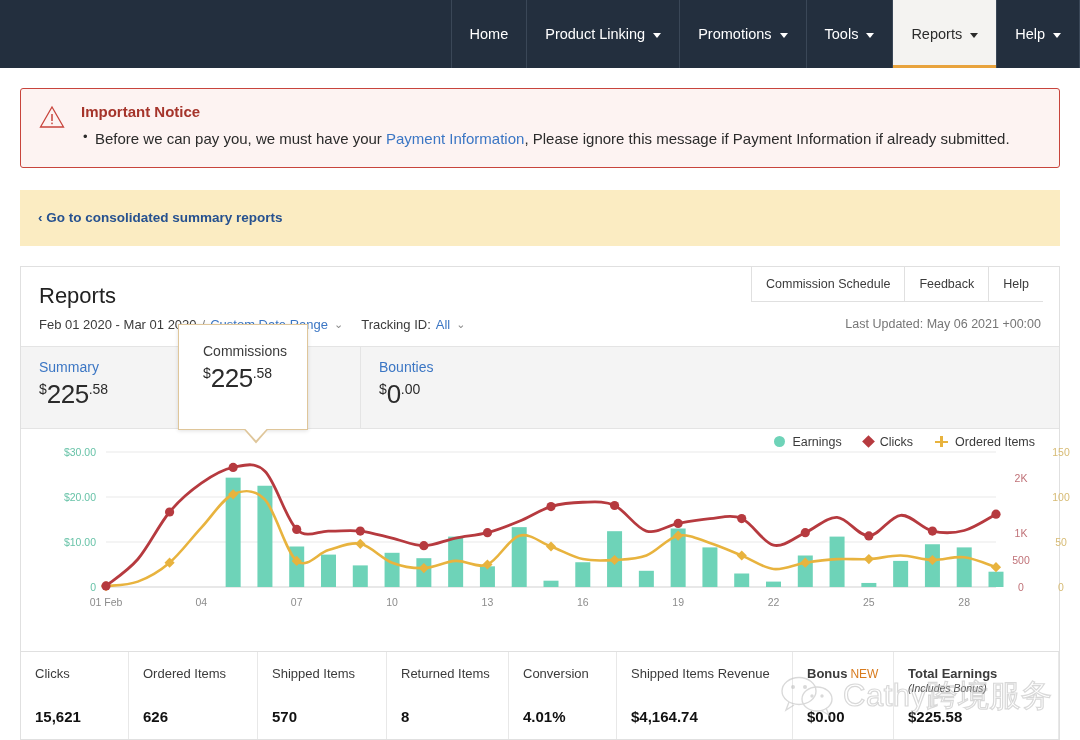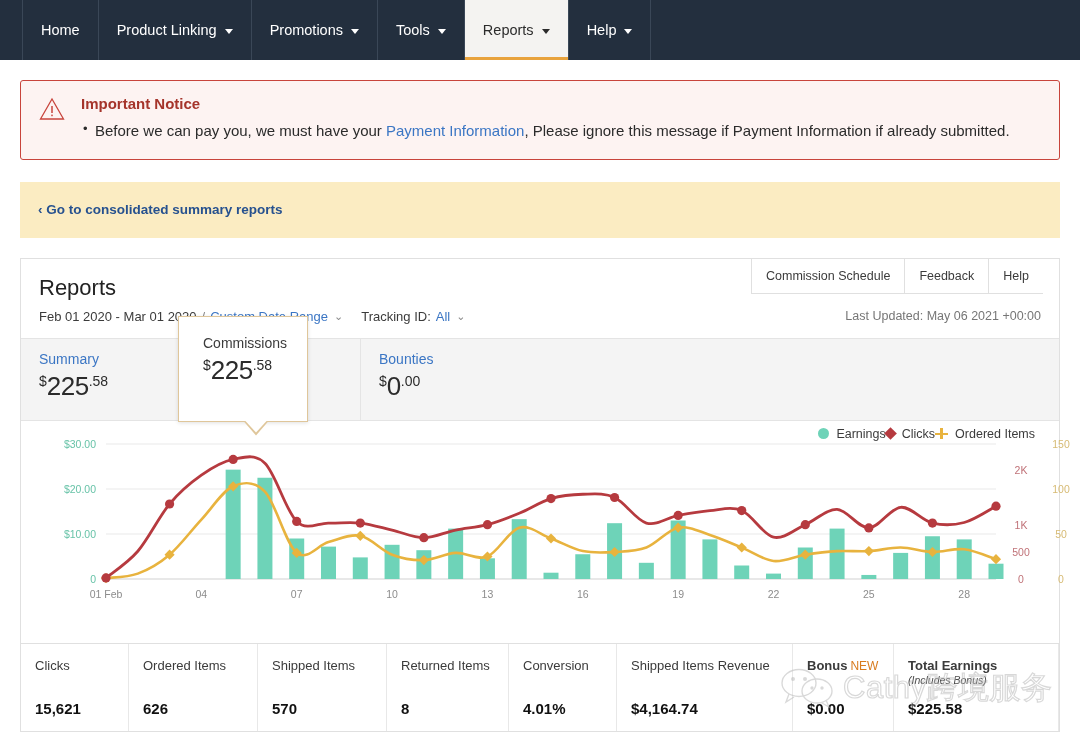--- a/index.html
+++ b/index.html
@@ -5,25 +5,26 @@
   * { box-sizing: border-box; margin: 0; padding: 0; }
   html, body {
     width: 1080px; height: 740px;
     background: #ffffff;
     font-family: "Liberation Sans", sans-serif;
     overflow: hidden;
   }
 
   
   .topnav {
-    height: 60px;
+    height: 68px;
     background: #232f3e;
     display: flex;
     align-items: stretch;
     padding-left: 22px;
+    justify-content: flex-end;
   }
   .nav-item {
     display: flex; align-items: center; gap: 8px;
     padding: 0 18px;
     color: #ffffff;
     font-size: 14.5px;
     border-left: 1px solid #3a4757;
     position: relative;
     cursor: pointer;
     white-space: nowrap;
@@ -167,21 +168,21 @@
     position: absolute; left: 64px; bottom: -15px;
     width: 26px; height: 15px;
     background: #dfc69a;
     clip-path: polygon(0 0, 100% 0, 50% 100%);
   }
 
   
   .chart-area { position: relative; height: 222px; padding-top: 6px; }
   .legend {
     position: absolute; right: 24px; top: 6px;
-    display: flex; align-items: center;
+    display: flex; gap: 22px; align-items: center;
     font-size: 12.5px; color: #3b3b3b;
   }
   .legend-item { display: flex; align-items: center; gap: 7px; }
   .lg-dot { width: 11px; height: 11px; border-radius: 50%; display: inline-block; }
   .lg-diamond { width: 9px; height: 9px; transform: rotate(45deg); display: inline-block; }
   .lg-cross { position: relative; width: 13px; height: 11px; display: inline-block; }
   .lg-cross::before, .lg-cross::after {
     content: ""; position: absolute; background: currentColor;
   }
   .lg-cross::before { left: 0; top: 4.5px; width: 13px; height: 2.5px; }

